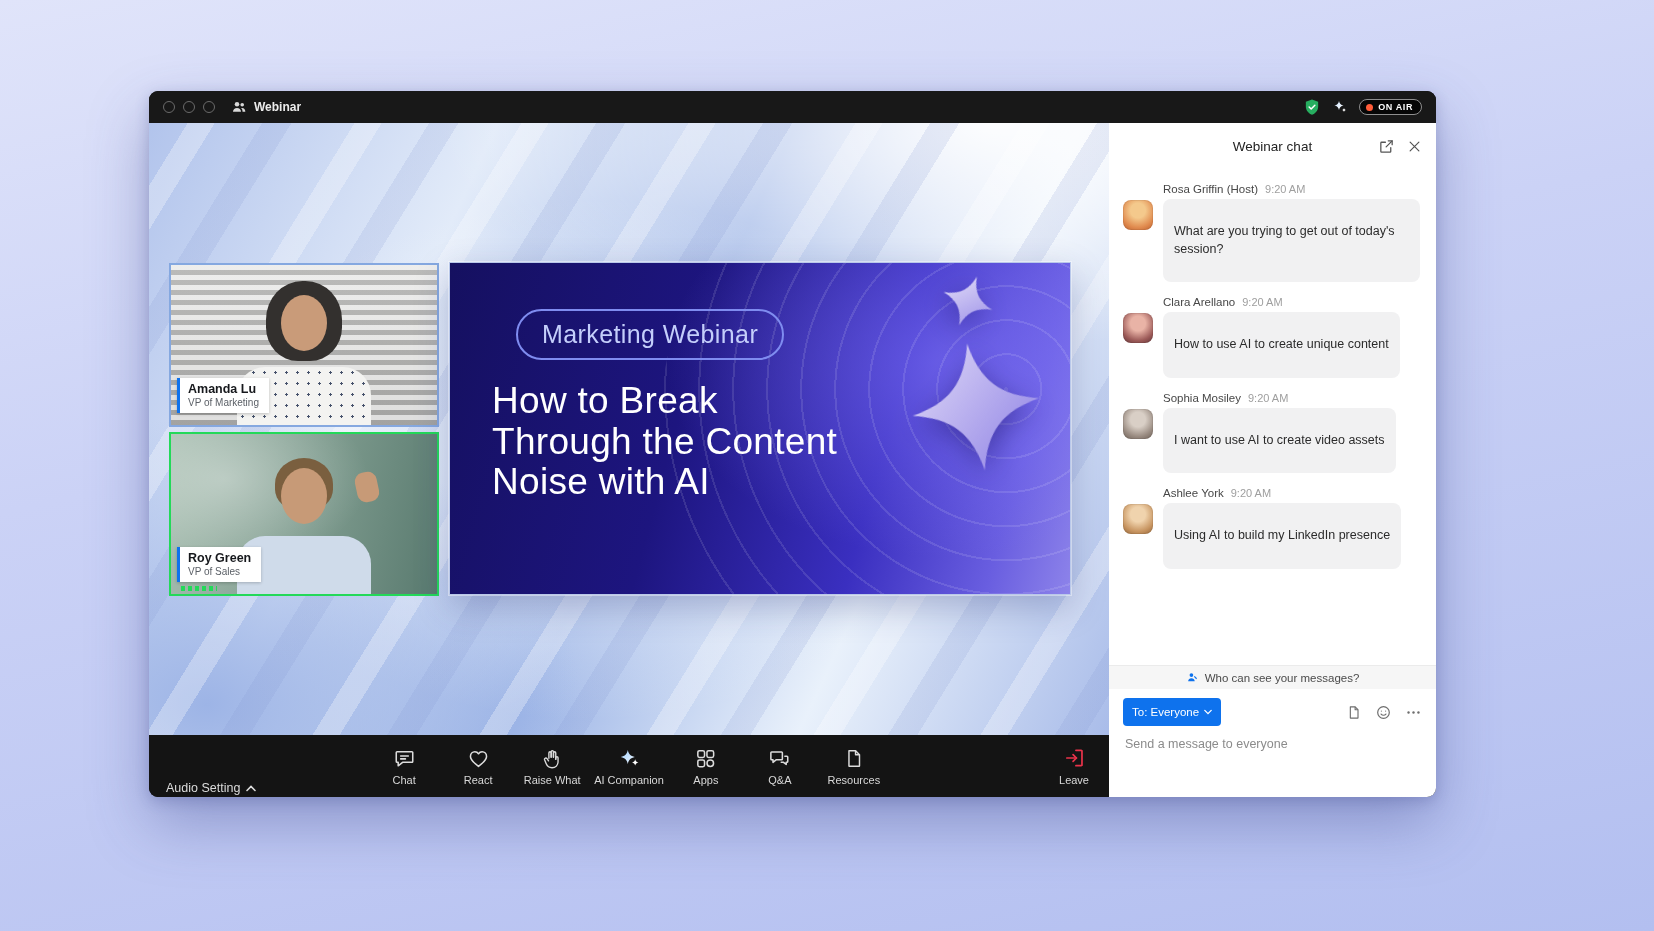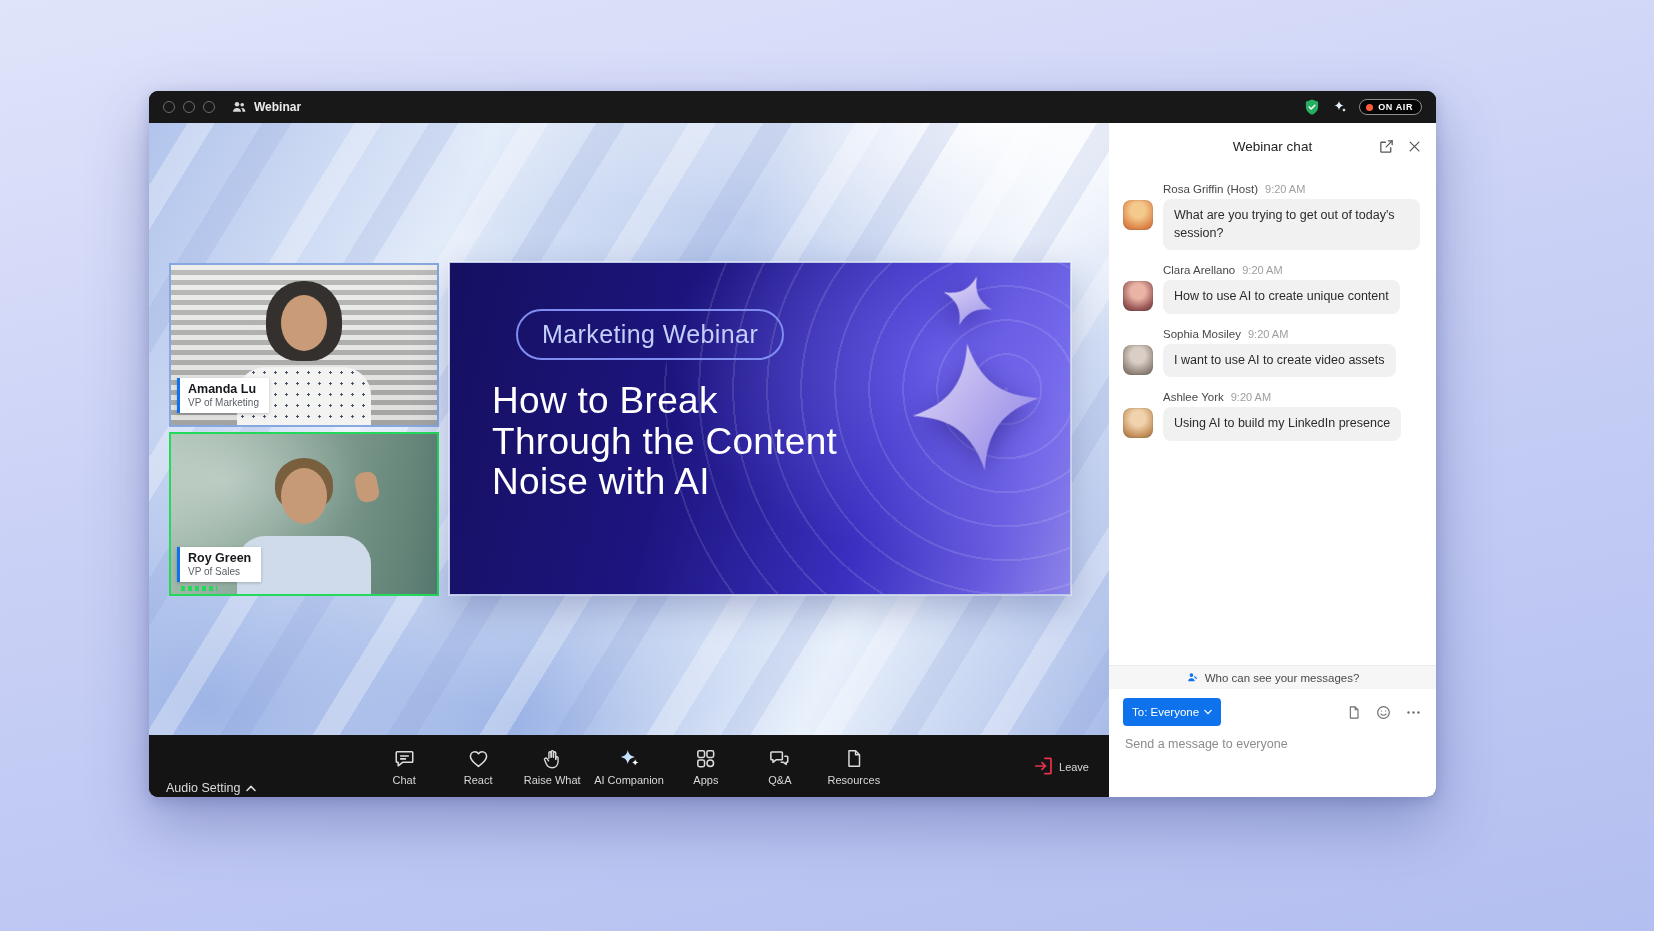--- a/index.html
+++ b/index.html
@@ -91,39 +91,39 @@
 
   
   .toolbar { flex:0 0 62px; background:#141414; position:relative; display:flex; align-items:center; justify-content:center; }
   .audio-setting { position:absolute; left:17px; top:50%; transform:translateY(-50%);
     display:flex; align-items:center; gap:6px; color:#dcdcdc; font-size:12.5px; cursor:default;margin-top:22px; }
   .tb-items { display:flex; align-items:flex-start; gap:10px; }
   .tb-item { display:flex; flex-direction:column; align-items:center; gap:4px; min-width:64px;
     color:#d8d8d8; font-size:11px; cursor:default; }
   .tb-item .ic { height:24px; display:flex; align-items:flex-end; color:#dcdcdc; }
   .leave-item { position:absolute; right:20px; top:50%; transform:translateY(-50%);
-    display:flex; flex-direction:row; align-items:center; gap:4px; color:#d8d8d8; font-size:11px; }
+    display:flex; flex-direction:column; align-items:center; gap:4px; color:#d8d8d8; font-size:11px; }
 
   
   .chat-panel { flex:1; background:#fff; display:flex; flex-direction:column; min-width:0; }
   .chat-header { flex:0 0 46px; position:relative; display:flex; align-items:center; justify-content:center;
     font-size:13.5px; font-weight:400; color:#232323; }
   .chat-header-icons { position:absolute; right:14px; display:flex; gap:12px; align-items:center; color:#555; }
   .chat-messages { flex:1; padding:14px 16px 0 14px; overflow:hidden; }
   .msg { display:flex; margin-bottom:14px; }
   .avatar { flex:0 0 30px; width:30px; height:30px; border-radius:8px; margin:17px 10px 0 0;
     box-shadow:inset 0 0 0 1px rgba(0,0,0,.06); }
   .av-0 { background:radial-gradient(circle at 50% 35%, #f4c98c 0 30%, #e08a4e 70%, #b85e2f 100%); }
   .av-1 { background:radial-gradient(circle at 50% 35%, #e9b3a6 0 30%, #9c5a58 70%, #5e3336 100%); }
   .av-2 { background:radial-gradient(circle at 50% 35%, #d9cfc6 0 30%, #988a80 70%, #6b5e55 100%); }
   .av-3 { background:radial-gradient(circle at 50% 35%, #f0d3ad 0 30%, #c79460 70%, #8f6238 100%); }
   .msg-content { flex:1; min-width:0; }
   .msg-meta { font-size:11.5px; color:#474747; margin-bottom:4px; }
   .msg-time { font-size:11px; color:#9e9e9e; margin-left:7px; }
-  .msg-bubble { display:inline-block; background:#f1f1f2; border-radius:8px; padding:8px 11px;
+  .msg-bubble { display:inline-block; background:#f1f1f2; border-radius:8px; padding:24px 11px;
     font-size:12.5px; color:#2b2b2b; line-height:1.4; }
 
   .privacy-bar { flex:0 0 24px; background:#f6f6f6; border-top:1px solid #ebebeb;
     display:flex; align-items:center; justify-content:center; gap:6px; font-size:11.5px; color:#4a4a4a; }
   .composer { padding:9px 14px 46px; }
   .composer-row { display:flex; align-items:center; }
   .to-pill { background:#0E72ED; color:#fff; font-size:11.5px; padding:8px 9px; border-radius:4px;
     display:flex; align-items:center; gap:5px; cursor:default; }
   .composer-icons { margin-left:auto; display:flex; align-items:center; gap:13px; color:#6e6e6e; }
   .composer-input { display:block; width:100%; border:none; outline:none; background:transparent;

